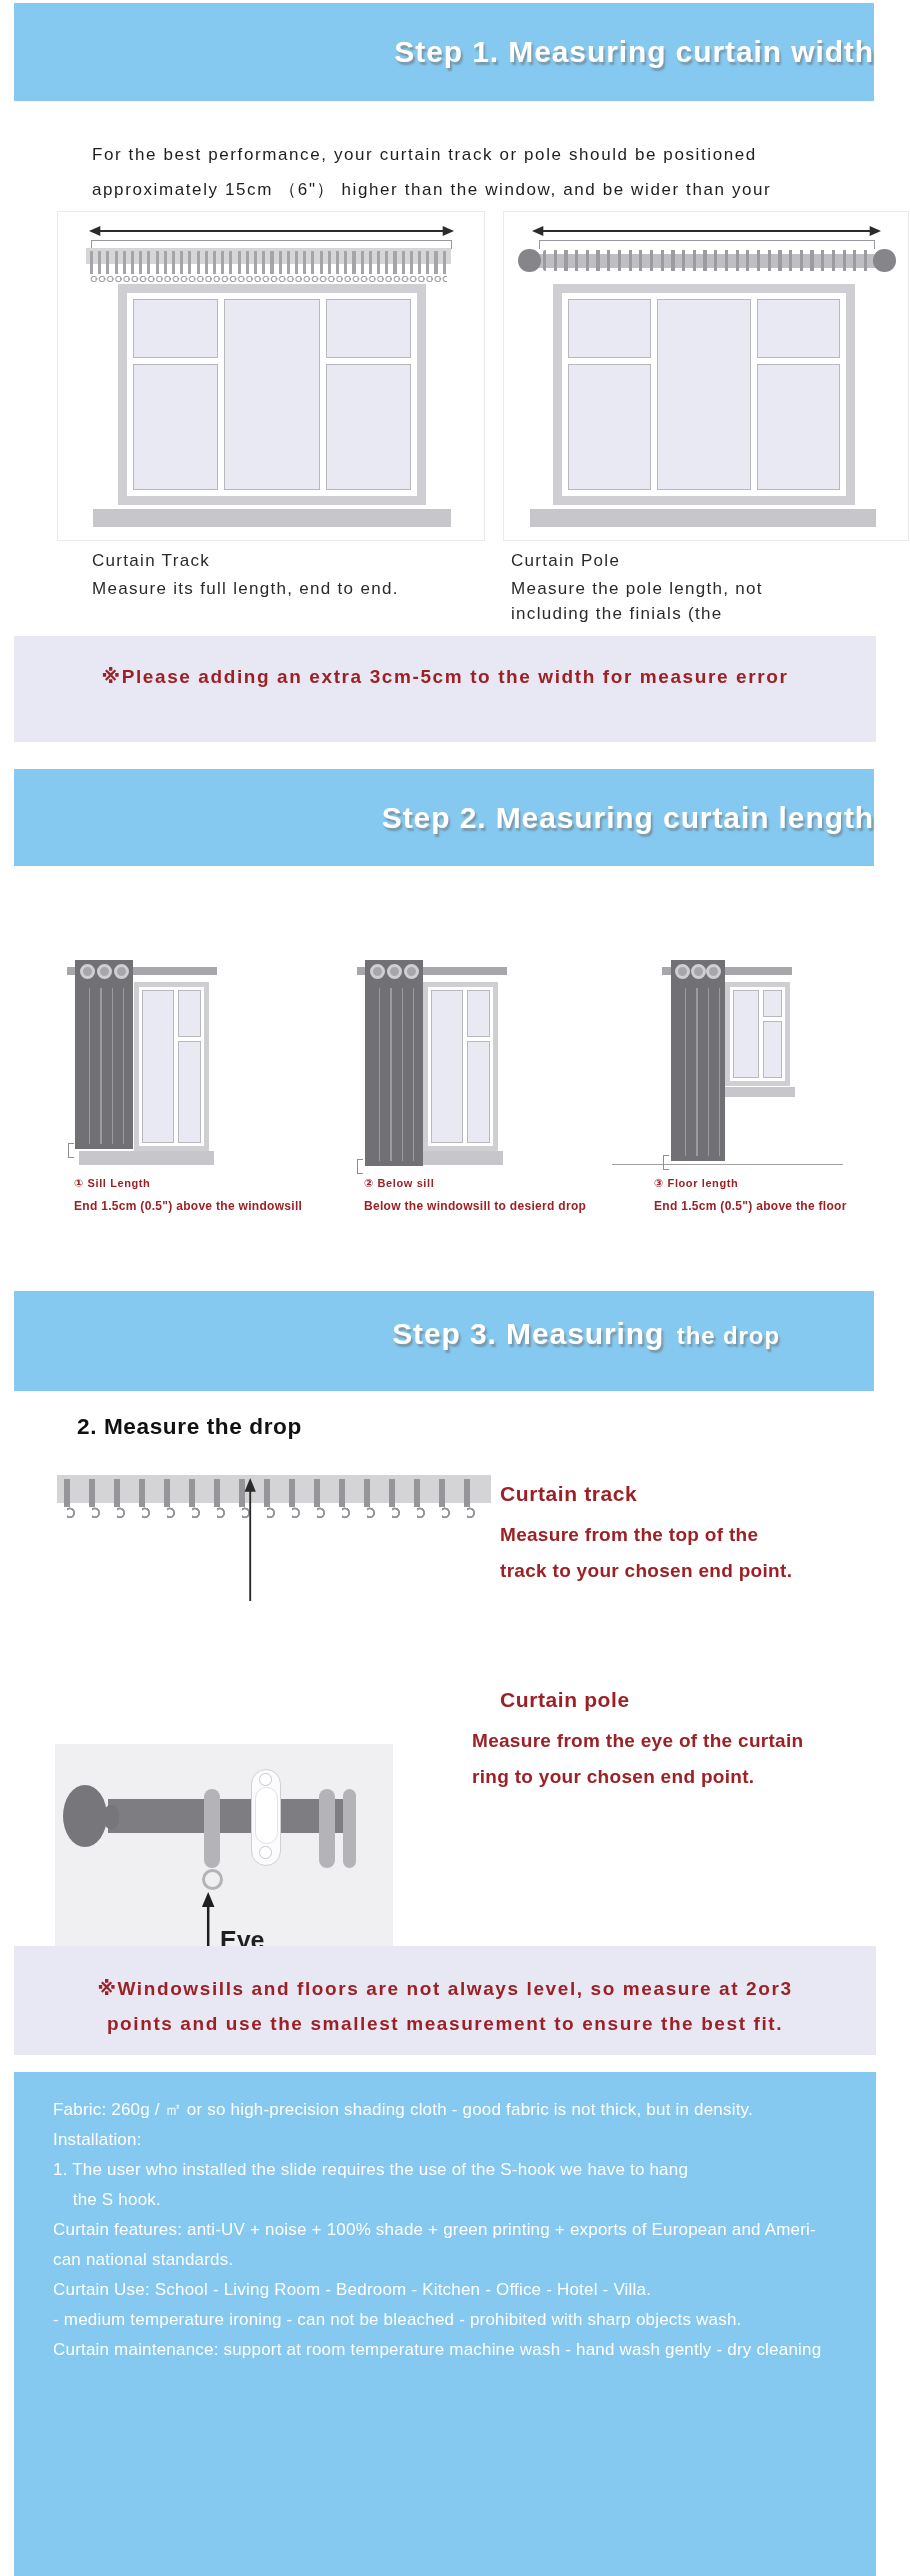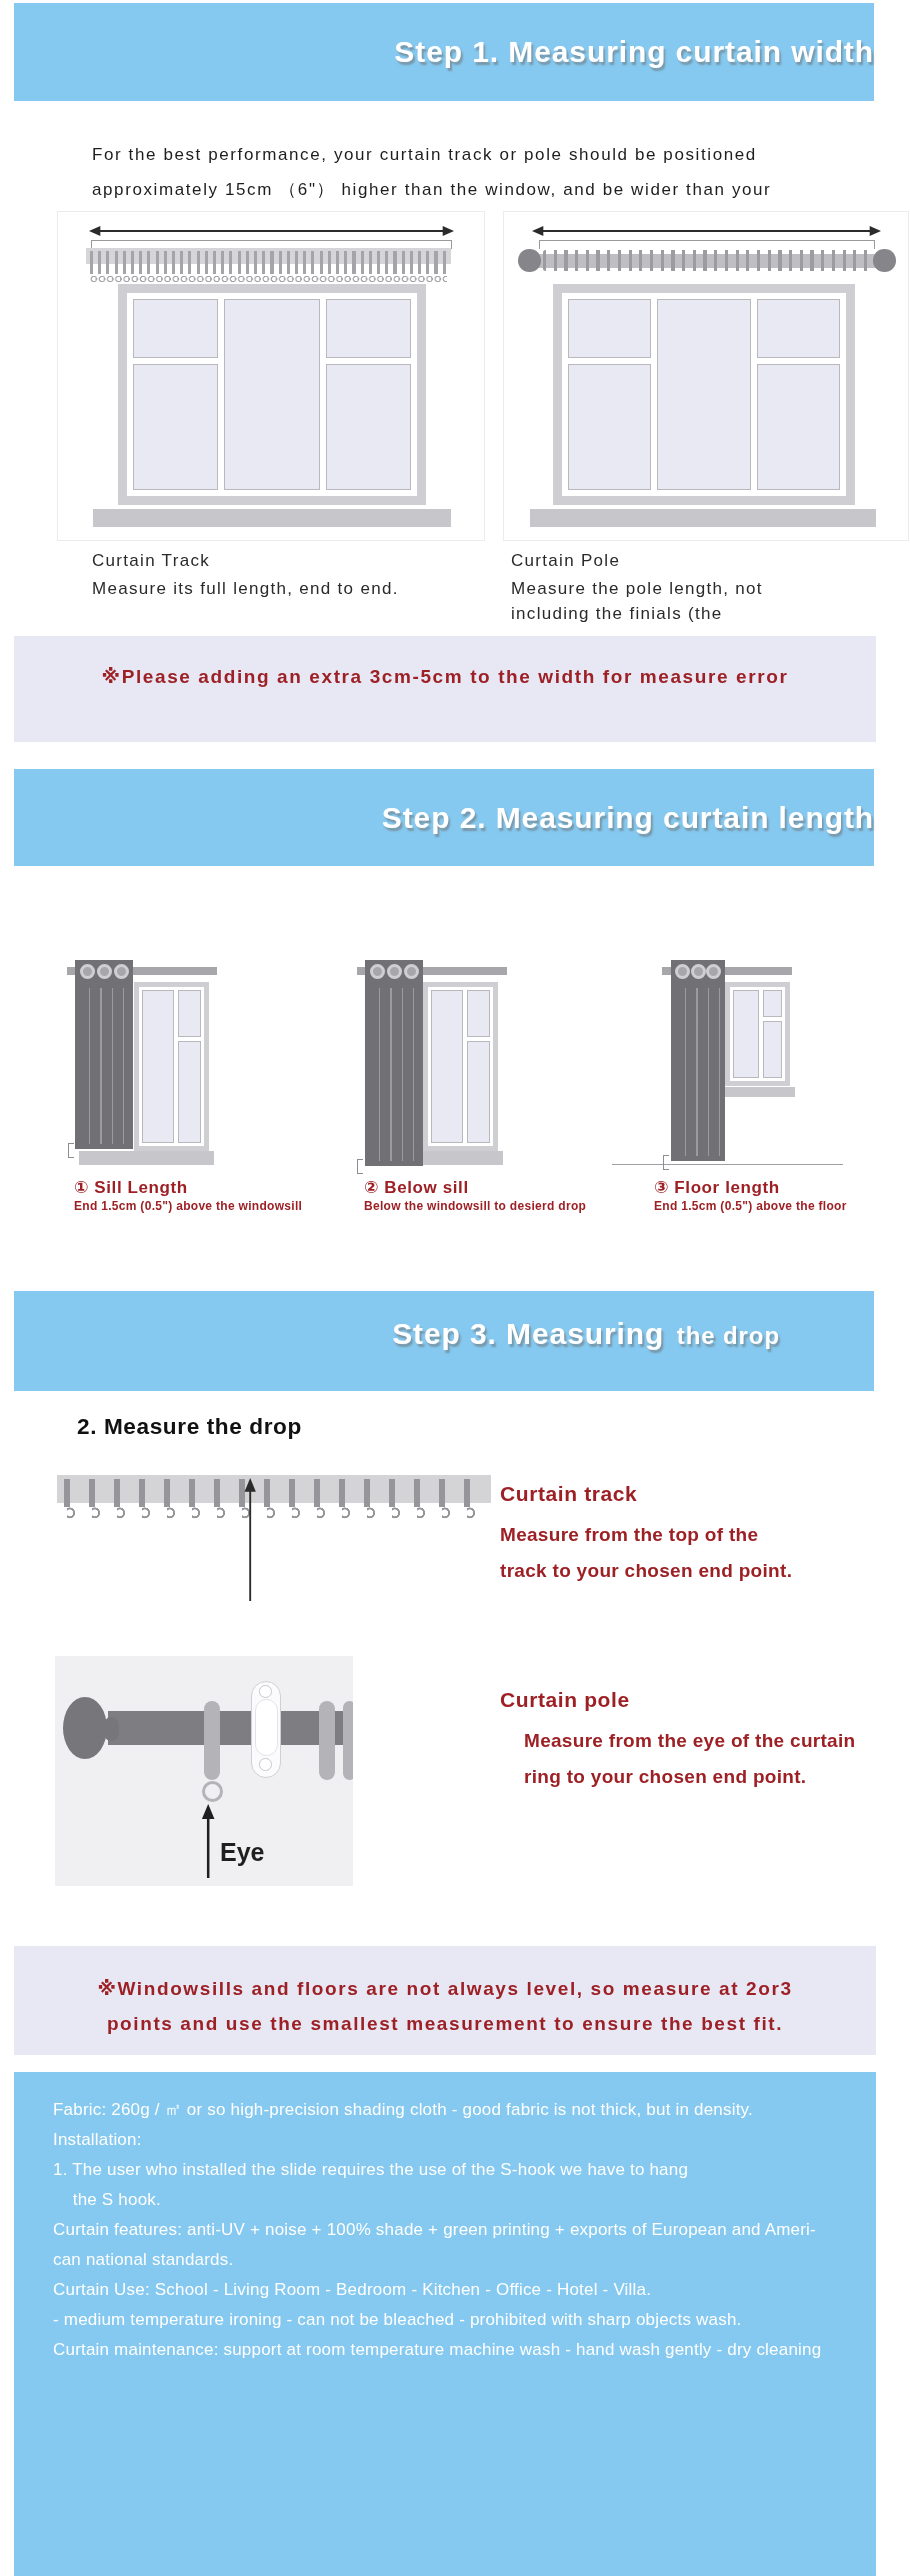--- a/index.html
+++ b/index.html
@@ -42,21 +42,21 @@
   .bracketline:after{right:0;}
   
   .curtain{background:#717175;}
   .folds{position:absolute;left:3.8px;right:3.8px;top:28px;bottom:5px;
          background:repeating-linear-gradient(90deg,transparent 0 10px,rgba(255,255,255,.30) 10px 11.3px);}
   .grommet{position:absolute;top:3.8px;width:15px;height:15px;border-radius:50%;
            background:#a7a7ab;border:3.1px solid #cfcfd3;}
   .s2pole{background:#a7a7ab;}
   .sill{background:#c7c7cb;}
   .lbracket{border-left:1.9px solid #8d8d91;border-top:1.9px solid #8d8d91;border-bottom:1.9px solid #8d8d91;width:5.7px;height:15px;}
-  .opt-title{color:#9d2025;font-size:17px;font-weight:bold;letter-spacing:0.6px;}
+  .opt-title{color:#9d2025;font-size:11px;font-weight:bold;letter-spacing:0.6px;}
   .opt-desc{color:#9d2025;font-size:12px;font-weight:bold;letter-spacing:0.3px;}
   
   .track3{background:#d4d4d6;}
   .stems3{background:repeating-linear-gradient(90deg,#96969a 0 5.7px,transparent 5.7px 25px);}
   .rings3{background-image:radial-gradient(circle at 2.8px 5.7px,transparent 3.1px,#96969a 3.6px,#96969a 5px,transparent 5.5px);
           background-size:25px 12.6px;background-repeat:repeat-x;}
   .redtitle{color:#9d2025;font-size:21px;font-weight:bold;letter-spacing:0.6px;}
   .reddesc{color:#9d2025;font-size:19px;font-weight:bold;letter-spacing:0.3px;line-height:36px;}
   .polebox{background:#f0f0f2;overflow:hidden;}
   .ringcap{background:#b4b4b8;border-radius:8.2px;}
@@ -235,40 +235,40 @@
   <div class="abs track3" style="left:57px;top:1475px;width:434px;height:28px;"></div>
   <div class="abs stems3" style="left:64px;top:1479px;width:423px;height:28px;"></div>
   <div class="abs rings3" style="left:67px;top:1507px;width:420px;height:12.6px;"></div>
   <svg class="abs" style="left:242px;top:1478px;" width="16.4" height="123" viewBox="0 0 26 196">
     <line x1="13" y1="16" x2="13" y2="196" stroke="#2b2b2b" stroke-width="3"></line>
     <polygon points="13,0 4,22 22,22" fill="#2b2b2b"></polygon>
   </svg>
   <div class="abs redtitle" style="left:500px;top:1482px;">Curtain track</div>
   <div class="abs reddesc" style="left:500px;top:1517px;width:308px;">Measure from the top of the track to your chosen end point.</div>
 
-  <div class="abs polebox" style="left:55px;top:1656px;width:298px;height:230px;">
+  <div class="abs polebox" style="left:55px;top:1744px;width:338px;height:230px;">
     <div class="abs" style="left:53px;top:55px;width:245px;height:34px;background:#7e7e82;"></div>
     <div class="abs" style="left:7.5px;top:41px;width:44px;height:62px;background:#77777b;border-radius:50%;"></div>
     <div class="abs" style="left:49px;top:61px;width:15px;height:24px;background:#77777b;border-radius:40%;"></div>
     <div class="abs ringcap" style="left:149px;top:45px;width:16.4px;height:79px;"></div>
     <div class="abs ringcap" style="left:264px;top:45px;width:16.4px;height:79px;"></div>
     <div class="abs ringcap" style="left:288px;top:45px;width:12.6px;height:79px;"></div>
     <div class="abs" style="left:147px;top:125px;width:21.4px;height:21.4px;border:3.8px solid #b4b4b8;border-radius:50%;"></div>
     <div class="abs" style="left:196px;top:24.5px;width:30px;height:97px;border:1.9px solid #d0d0d4;border-radius:15px;background:#fbfbfd;"></div>
     <div class="abs" style="left:200px;top:43px;width:22.6px;height:57px;background:#ffffff;border:1.3px solid #e3e3e7;border-radius:11.3px;"></div>
     <div class="abs" style="left:204px;top:29px;width:12.6px;height:12.6px;border:1.9px solid #c9c9cd;border-radius:50%;background:#ffffff;"></div>
     <div class="abs" style="left:204px;top:102px;width:12.6px;height:12.6px;border:1.9px solid #c9c9cd;border-radius:50%;background:#ffffff;"></div>
     <svg class="abs" style="left:145px;top:148px;" width="16.4" height="74" viewBox="0 0 26 118">
       <line x1="13" y1="16" x2="13" y2="118" stroke="#1f1f1f" stroke-width="4"></line>
       <polygon points="13,0 3,24 23,24" fill="#1f1f1f"></polygon>
     </svg>
     <div class="abs eyelabel" style="left:165px;top:182px;">Eye</div>
   </div>
   <div class="abs redtitle" style="left:500px;top:1688px;">Curtain pole</div>
-  <div class="abs reddesc" style="left:524px;top:1723px;width:340px;">Measure from the eye of the curtain ring to your chosen end point.</div>
+  <div class="abs reddesc" style="left:472px;top:1723px;width:340px;">Measure from the eye of the curtain ring to your chosen end point.</div>
 
   <div class="abs notice" style="top:1946px;height:109px;padding-top:25px;">
     <div>※Windowsills and floors are not always level, so measure at 2or3</div>
     <div>points and use the smallest measurement to ensure the best fit.</div>
   </div>
 
   <div class="abs details" style="top:2072px;height:536px;">
     <div class="detail-line">Fabric: 260g / ㎡ or so high-precision shading cloth - good fabric is not thick, but in density.</div>
     <div class="detail-line">Installation:</div>
     <div class="detail-line">1. The user who installed the slide requires the use of the S-hook we have to hang</div>

